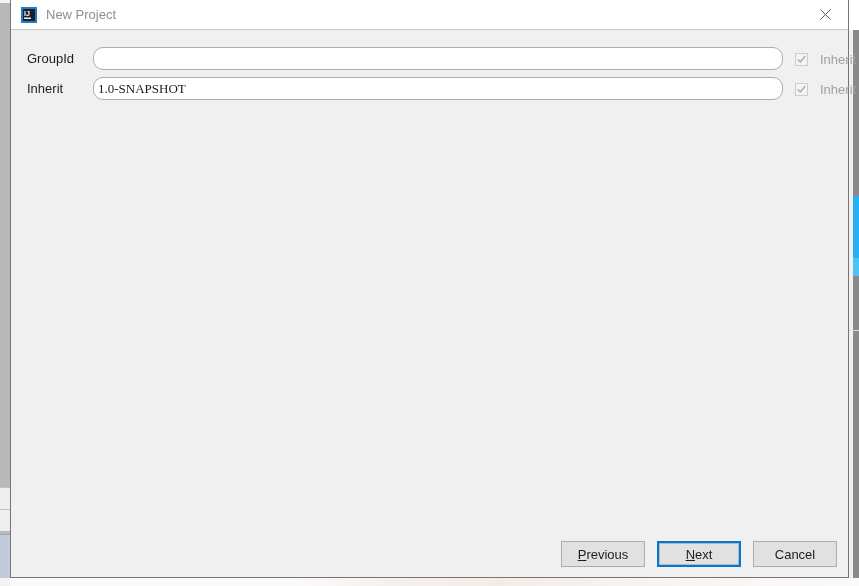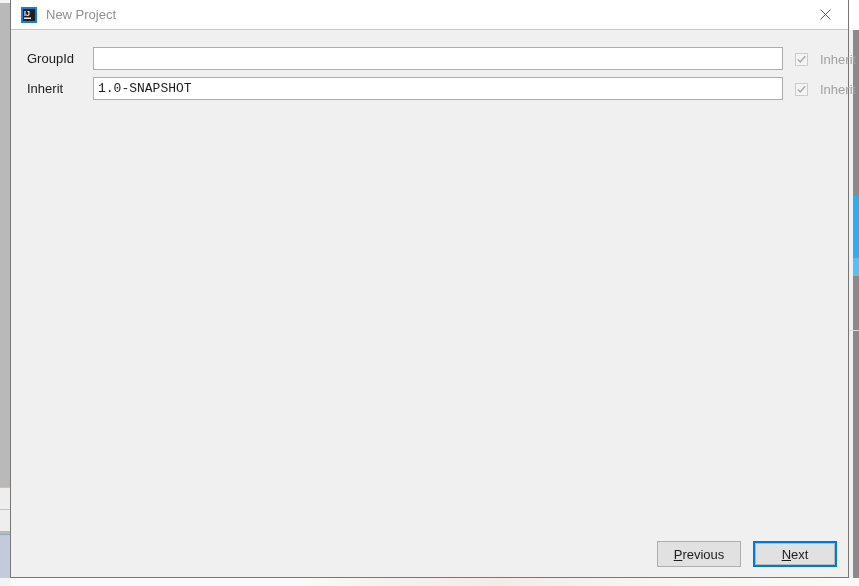--- a/index.html
+++ b/index.html
@@ -191,26 +191,26 @@
 
   .text-input {
     position: absolute;
     left: 82px;
     top: 3px;
     width: 690px;
     height: 23px;
     background: #ffffff;
     border: 1px solid #abadb3;
     box-sizing: border-box;
-    font-family: Liberation Mono, monospace;
+    font-family: Liberation Serif, serif;
     font-size: 13px;
     color: #1c1c1c;
     padding: 0 4px;
     outline: none;
-    border-radius: 0;
+    border-radius: 10px;
   }
   .text-input.wide { width: 690px; }
 
   .inherit-group {
     position: absolute;
     left: 784px;
     top: 0;
     height: 30px;
     display: flex;
     align-items: center;
@@ -350,16 +350,19 @@
 
     <div class="button-bar">
       <button class="btn">
         <span class="mn">P</span>
           <span>revious</span>
       </button>
       <button class="btn default">
         <span class="mn">N</span>
           <span>ext</span>
       </button>
+      <button class="btn">
+        <span>Cancel</span>
+      </button>
     </div>
 
   </div>
 </div>
 
 </body></html>

